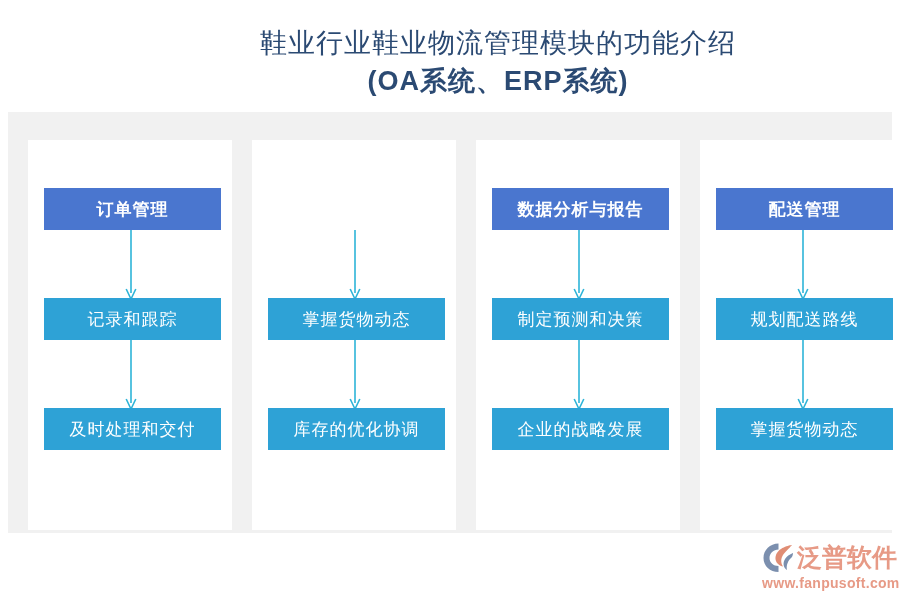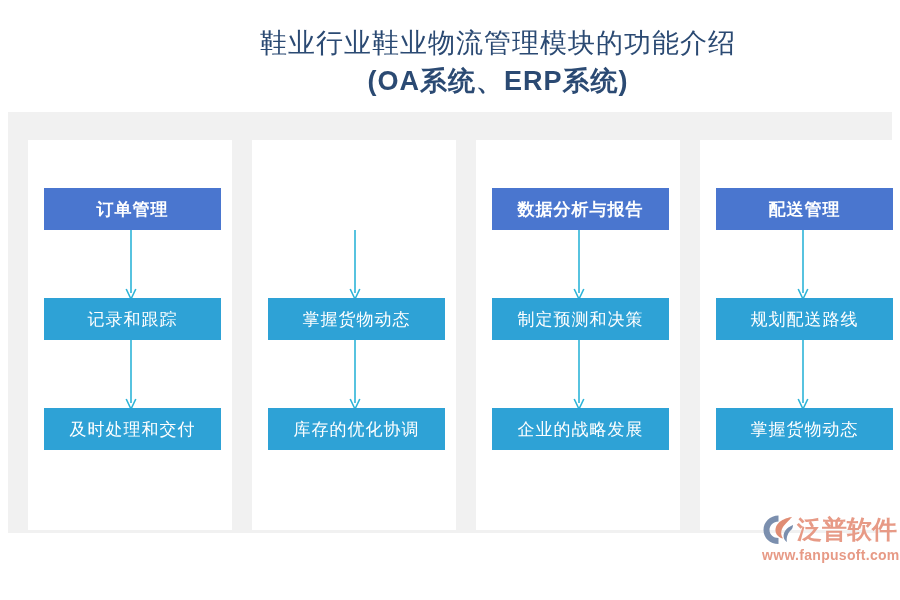--- a/index.html
+++ b/index.html
@@ -108,21 +108,21 @@
     height: 70px;
   }
   .arrow-1 { top: 90px; }
   .arrow-2 { top: 200px; }
   .arrow svg { display: block; }
 
   
   .logo {
     position: absolute;
     left: 762px;
-    top: 512px;
+    top: 540px;
     width: 132px;
     height: 52px;
   }
   .logo-row {
     display: flex;
     align-items: center;
     height: 34px;
   }
   .logo-mark {
     width: 33px;

